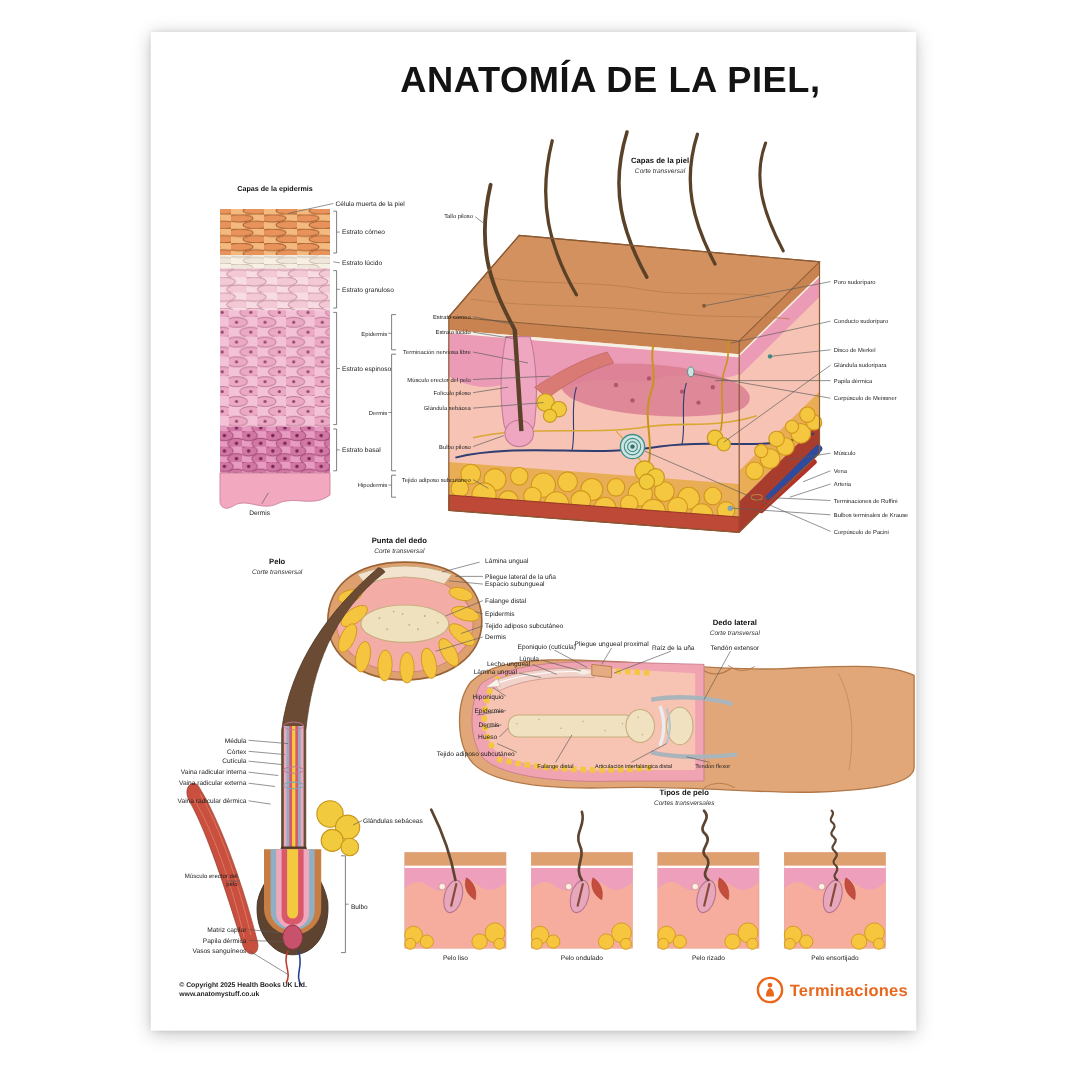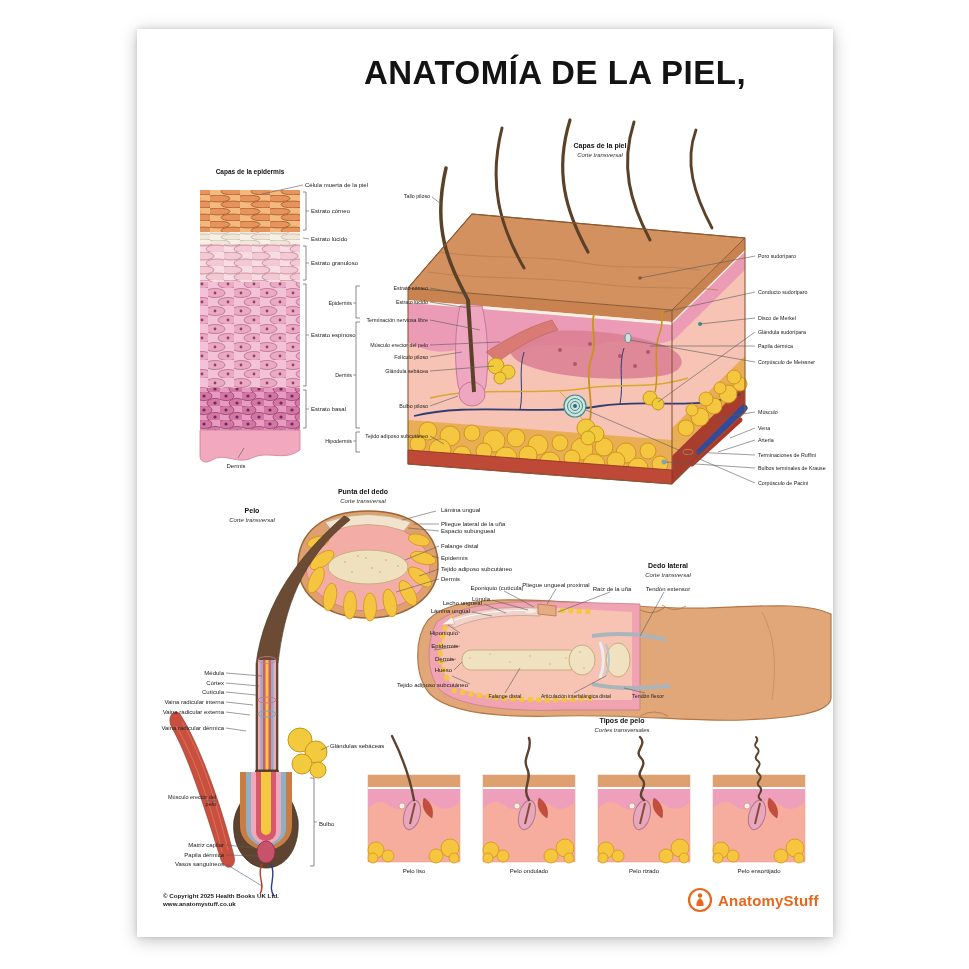--- a/index.html
+++ b/index.html
@@ -550,15 +550,15 @@
   <div class="copy">
     <div>© Copyright 2025 Health Books UK Ltd.</div>
     <div>www.anatomystuff.co.uk</div>
   </div>
   <div class="logo">
     <svg width="26" height="26" viewBox="0 0 26 26">
       <circle cx="13" cy="13" r="11" fill="none" stroke="#E8671C" stroke-width="2.2"></circle>
       <circle cx="13" cy="8.5" r="2.2" fill="#E8671C"></circle>
       <path d="M13,11 C10,13 9,16 9.5,19 L16.5,19 C17,16 16,13 13,11 Z" fill="#E8671C"></path>
     </svg>
-    <span class="logo-text">AnatomyStuff</span>
+    <span class="logo-text">Terminaciones</span>
   </div>
 </div>
 
 </body></html>

